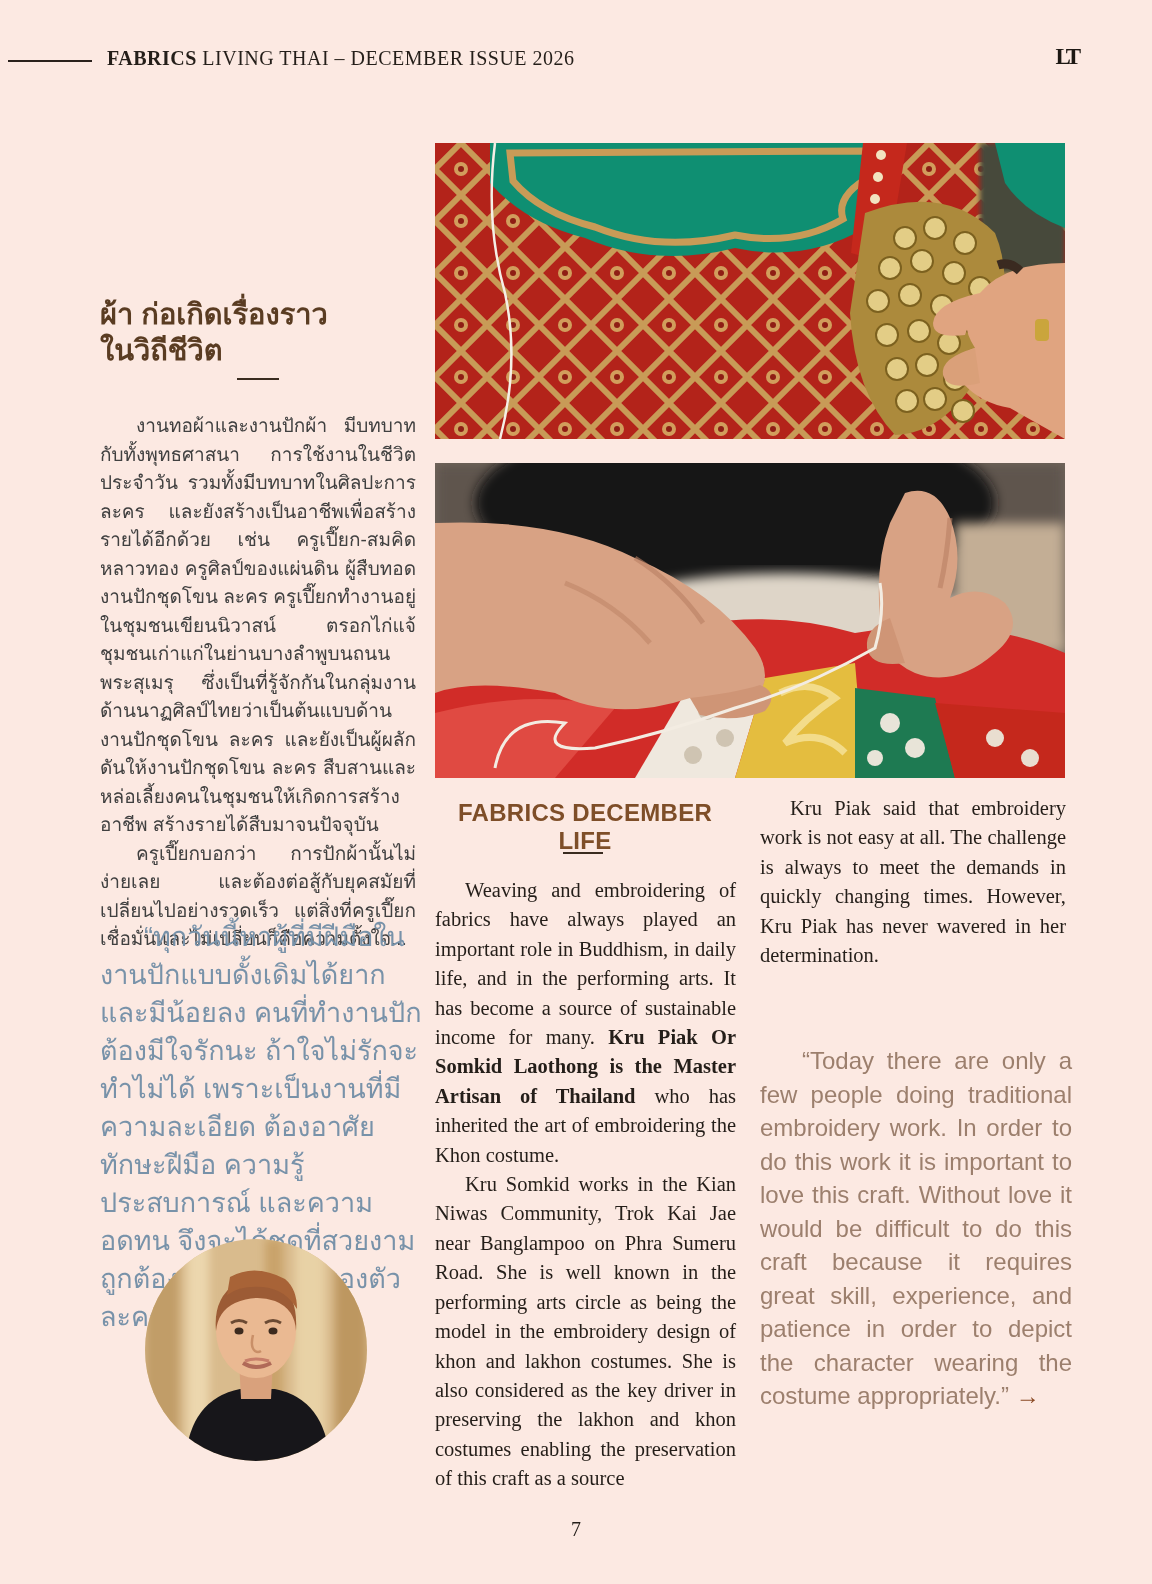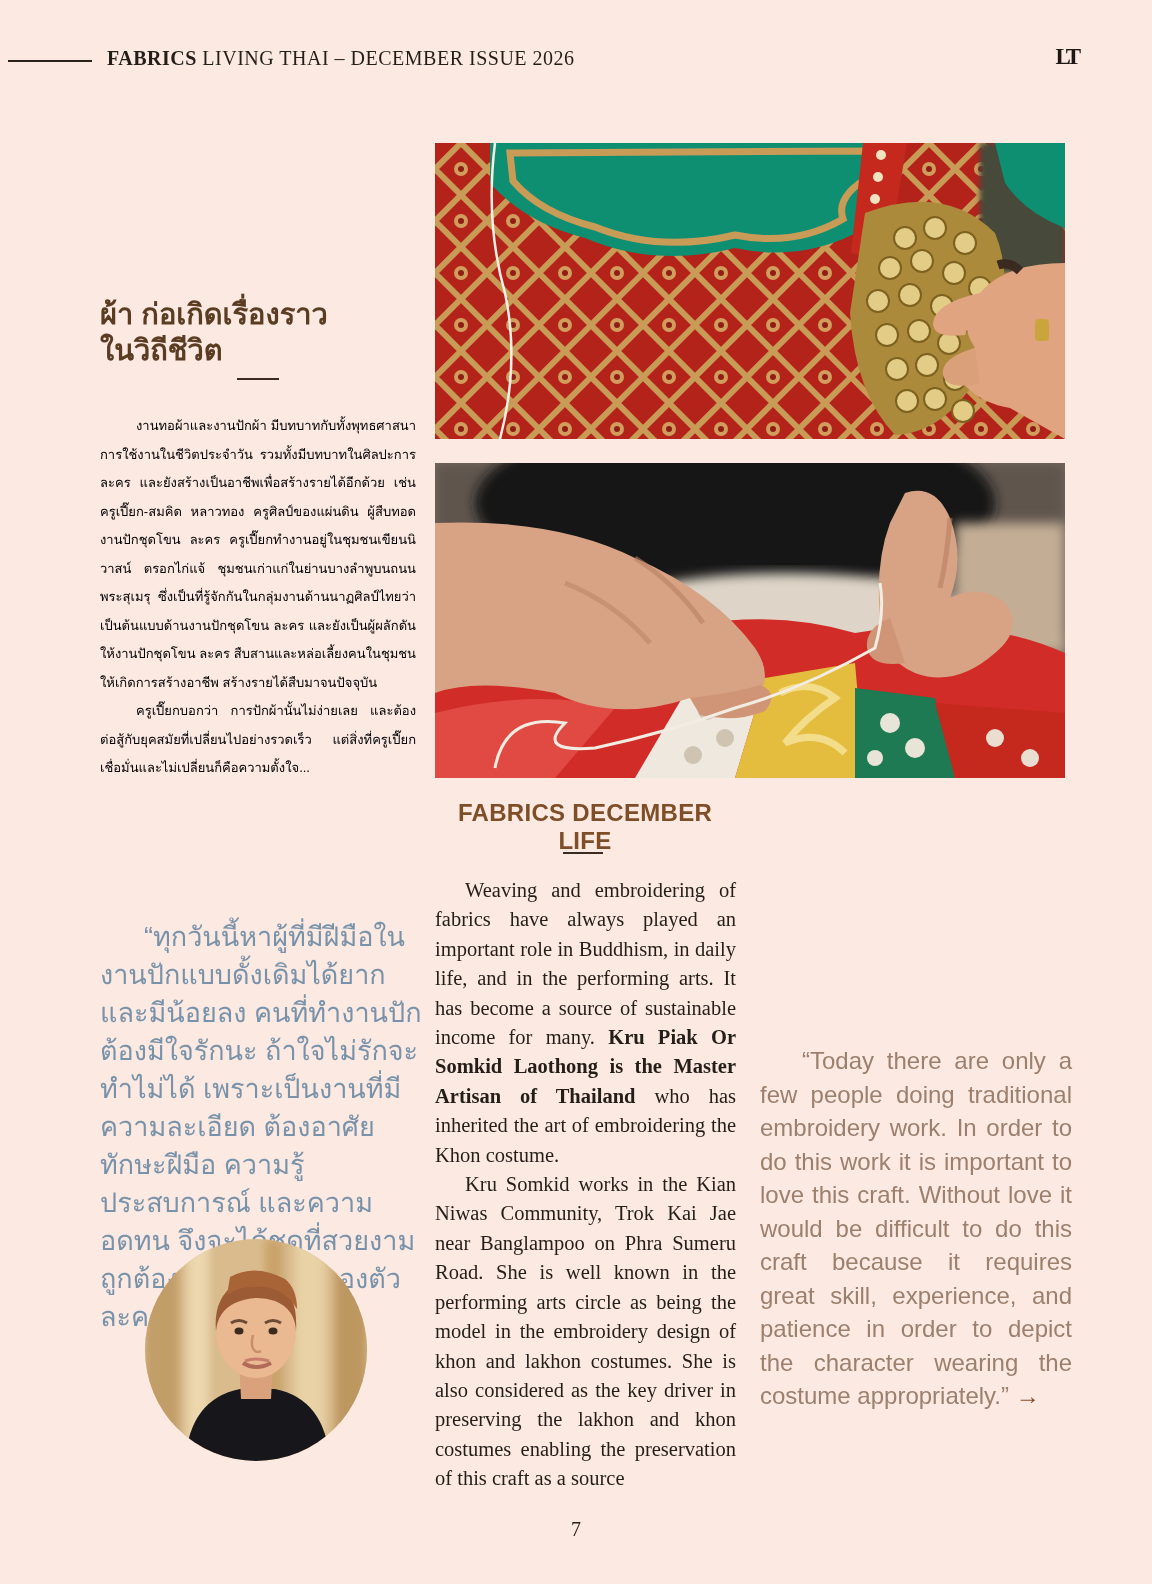--- a/index.html
+++ b/index.html
@@ -19,21 +19,21 @@
 
   
   .th-heading{
     position:absolute;left:100px;top:296px;width:318px;
     text-align:left;font-size:29px;line-height:36px;font-weight:bold;color:#5a3c22;
     font-family:"Liberation Sans","DejaVu Sans",sans-serif;
   }
   .divider{position:absolute;height:1.5px;background:#3a2c20;}
   .th-body{
     position:absolute;left:100px;top:412px;width:316px;
-    font-size:13px;line-height:28.5px;text-align:justify;color:#000000;
+    font-size:19px;line-height:28.5px;text-align:justify;color:#404040;
     font-family:"Liberation Sans","DejaVu Sans",sans-serif;
   }
   .th-body p{margin:0;text-indent:36px;}
   .th-quote{
     position:absolute;left:100px;top:918px;width:326px;
     font-size:27px;line-height:38px;color:#7892a9;text-align:left;
     font-family:"Liberation Sans","DejaVu Sans",sans-serif;font-weight:300;
     text-indent:44px;
   }
   .portrait{position:absolute;left:145px;top:1239px;width:222px;height:222px;border-radius:50%;overflow:hidden;}
@@ -245,19 +245,20 @@
 
   <div class="en-heading">FABRICS DECEMBER LIFE</div>
   <div class="divider" style="left:563px;top:852px;width:40px;"></div>
 
   <div class="col col-1">
     <p class="ind"><span>Weaving and embroidering of fabrics have always played an important role in Buddhism, in daily life, and in the performing arts. It has become a source of sustainable income for many. </span><b>Kru Piak Or Somkid Laothong is the Master Artisan of Thailand</b><span> who has inherited the art of embroidering the Khon costume.</span></p>
     <p class="ind">Kru Somkid works in the Kian Niwas Community, Trok Kai Jae near Banglampoo on Phra Sumeru Road. She is well known in the performing arts circle as being the model in the embroidery design of khon and lakhon costumes. She is also considered as the key driver in preserving the lakhon and khon costumes enabling the preservation of this craft as a source</p>
   </div>
 
   <div class="col col-2">
+    <p class="ind">Kru Piak said that embroidery work is not easy at all. The challenge is always to meet the demands in quickly changing times. However, Kru Piak has never wavered in her determination.</p>
   </div>
 
   <div class="en-quote"><span>“Today there are only a few people doing traditional embroidery work. In order to do this work it is important to love this craft. Without love it would be difficult to do this craft because it requires great skill, experience, and patience in order to depict the character wearing the costume appropriately.” </span><span class="quote-arrow">→</span></div>
 
   <div class="page-num">7</div>
 
 </div>
 
 </body></html>

